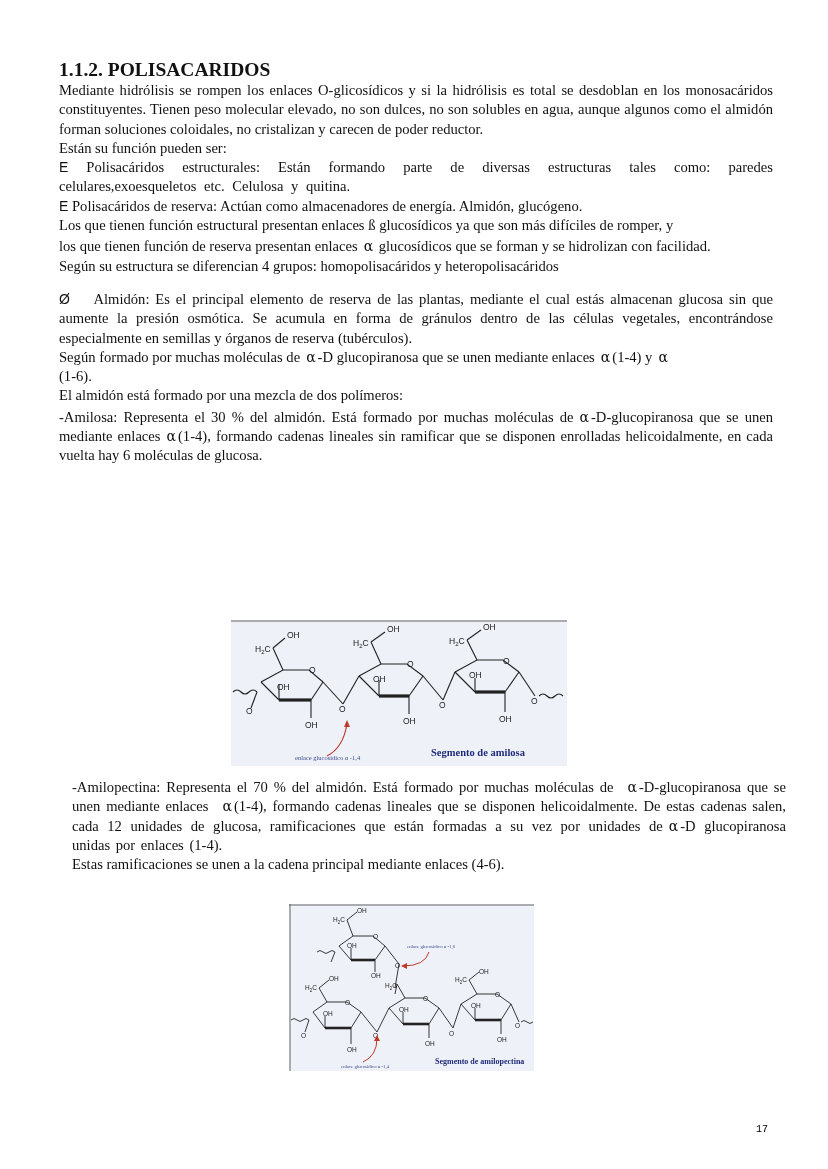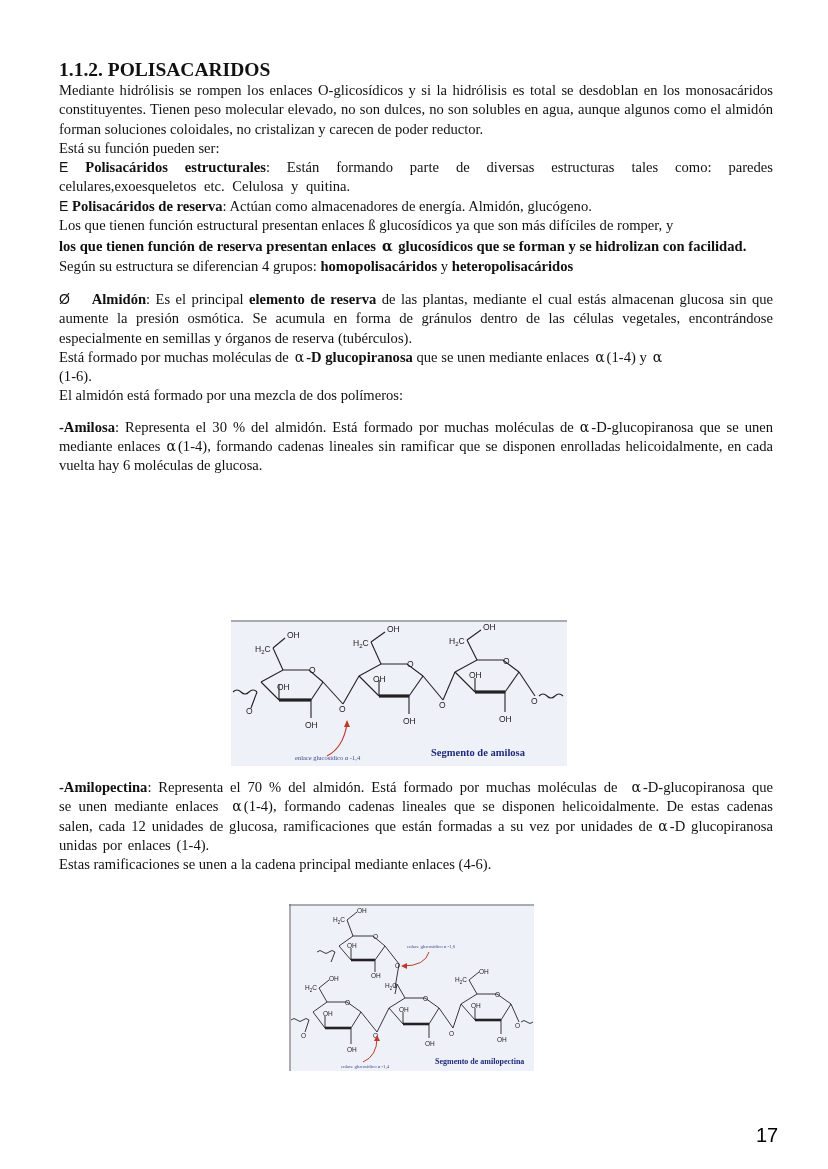--- a/index.html
+++ b/index.html
@@ -5,67 +5,67 @@
     html, body { margin: 0; padding: 0; background: #ffffff; }
     body { width: 828px; height: 1169px; position: relative; overflow: hidden;
       font-family: "Liberation Serif", "DejaVu Serif", serif; color: #111; }
     .page { position: absolute; left: 0; top: 0; width: 828px; height: 1169px; }
     .content { position: absolute; left: 59px; top: 59px; width: 714px; font-size: 14.6px; line-height: 19.3px; }
     h2 { font-family: "Liberation Serif", serif; font-weight: bold; font-size: 19.5px; margin: 0; line-height: 22px; }
     p { margin: 0; }
     .j { text-align: justify; text-align-last: left; }
     .bullet { font-family: "Liberation Sans", sans-serif; font-size: 14px; }
     .alpha { font-family: "DejaVu Serif", serif; font-size: 14px; padding: 0 2px 0 6px; }
-    b { font-weight: bold; }
+    b { font-weight: normal; }
     .gap { height: 14px; }
     .fig1 { position: absolute; left: 231px; top: 620px; width: 336px; height: 146px; }
     .fig2 { position: absolute; left: 289px; top: 904px; width: 245px; height: 167px; }
-    .pagenum { position: absolute; left: 756px; top: 1124px; font-family: Liberation Sans, sans-serif; font-size: 20px; color: #000000; }
+    .pagenum { position: absolute; left: 756px; top: 1124px; font-family: Liberation Mono, monospace; font-size: 10px; color: #000000; }
   </style>
 </head>
 <body>
 
 <div class="page">
   <div class="content">
 
     <h2>1.1.2. POLISACARIDOS</h2>
     <p class="j">Mediante hidrólisis se rompen los enlaces O-glicosídicos y si la hidrólisis es total se desdoblan en los monosacáridos constituyentes. Tienen peso molecular elevado, no son dulces, no son solubles en agua, aunque algunos como el almidón forman soluciones coloidales, no cristalizan y carecen de poder reductor.</p>
-    <p>Está su función pueden ser:</p>
+    <p>Están su función pueden ser:</p>
 
     <p class="j" style="word-spacing:4px;">
       <span class="bullet">E</span>
       <b>Polisacáridos estructurales</b><span>: Están formando parte de diversas estructuras tales como: paredes celulares,exoesqueletos etc. Celulosa y quitina.</span>
     </p>
     <p>
       <span class="bullet">E</span>
       <b>Polisacáridos de reserva</b><span>: Actúan como almacenadores de energía. Almidón, glucógeno.</span>
     </p>
 
     <p>Los que tienen función estructural presentan enlaces ß glucosídicos ya que son más difíciles de romper, y</p>
-    <p class="j" style="margin-top:2px;font-weight:bold;">
+    <p class="j" style="margin-top:2px;">
       <span>los que tienen función de reserva presentan enlaces</span><span class="alpha">α</span> <span>glucosídicos que se forman y se hidrolizan con facilidad.</span>
     </p>
     <p>
       <span>Según su estructura se diferencian 4 grupos: </span><b>homopolisacáridos</b><span> y </span><b>heteropolisacáridos</b>
     </p>
 
     <div class="gap"></div>
 
 
     <p class="j">
       <span class="bullet">Ø</span>&nbsp;&nbsp;&nbsp;&nbsp;<b>Almidón</b><span>: Es el principal </span><b>elemento de reserva</b><span> de las plantas, mediante el cual estás almacenan glucosa sin que aumente la presión osmótica. Se acumula en forma de gránulos dentro de las células vegetales, encontrándose especialmente en semillas y órganos de reserva (tubérculos).</span>
     </p>
 
     <p class="j">
-      <span>Está formado por muchas moléculas de</span><span class="alpha">α</span><b>-D glucopiranosa</b><span> que se unen mediante enlaces</span><span class="alpha">α</span><span>(1-4) y</span><span class="alpha">α</span><br><span>(1-6).</span>
+      <span>Según formado por muchas moléculas de</span><span class="alpha">α</span><b>-D glucopiranosa</b><span> que se unen mediante enlaces</span><span class="alpha">α</span><span>(1-4) y</span><span class="alpha">α</span><br><span>(1-6).</span>
     </p>
 
     <p>El almidón está formado por una mezcla de dos polímeros:</p>
 
-    <p class="j" style="margin-top:12px;">
+    <p class="j" style="margin-top:2px;">
       <b>-Amilosa</b><span>: Representa el 30 % del almidón. Está formado por muchas moléculas de</span><span class="alpha">α</span><span>-D-glucopiranosa que se unen mediante enlaces</span><span class="alpha">α</span><span>(1-4), formando cadenas lineales sin ramificar que se disponen enrolladas helicoidalmente, en cada vuelta hay 6 moléculas de glucosa.</span>
     </p>
   </div>
 
   <svg class="fig1" viewBox="0 0 336 146" xmlns="http://www.w3.org/2000/svg">
     <rect x="0" y="0" width="336" height="146" fill="#eef1f8"></rect>
     <line x1="0" y1="1" x2="336" y2="1" stroke="#666" stroke-width="1.2"></line>
     <g stroke="#222" stroke-width="1.1" fill="none">
 
       <path d="M2,72 q4,-4 8,0 q4,4 8,0 q4,-4 8,0"></path>
@@ -123,21 +123,21 @@
       <text x="238" y="58">OH</text>
       <text x="268" y="102">OH</text>
       <text x="300" y="84">O</text>
     </g>
     <path d="M96,136 Q112,128 116,104" stroke="#c0392b" stroke-width="1.2" fill="none"></path>
     <polygon points="116,100 113,107 119,107" fill="#c0392b"></polygon>
     <text x="64" y="140" font-family="Liberation Serif, serif" font-size="6.5" fill="#3d4a8a">enlace glucosídico α -1,4</text>
     <text x="200" y="136" font-family="Liberation Serif, serif" font-size="10.5" font-weight="bold" fill="#1f2a7a">Segmento de amilosa</text>
   </svg>
 
-  <div class="content" style="top:778px;">
+  <div class="content" style="top:778px;margin-left:13px;">
     <p class="j" style="word-spacing:2px;">
       <b>-Amilopectina</b><span>: Representa el 70 % del almidón. Está formado por muchas moléculas de</span><span class="alpha" style="padding-left:14px;">α</span><span>-D-glucopiranosa que se unen mediante enlaces</span><span class="alpha" style="padding-left:14px;">α</span><span>(1-4), formando cadenas lineales que se disponen helicoidalmente. De estas cadenas salen, cada 12 unidades de glucosa, ramificaciones que están formadas a su vez por unidades de</span><span class="alpha">α</span><span>-D glucopiranosa unidas por enlaces (1-4).</span>
     </p>
     <p>Estas ramificaciones se unen a la cadena principal mediante enlaces (4-6).</p>
   </div>
 
   <svg class="fig2" viewBox="0 0 245 167" xmlns="http://www.w3.org/2000/svg">
     <rect x="0" y="0" width="245" height="167" fill="#eef1f8"></rect>
     <line x1="0" y1="1" x2="245" y2="1" stroke="#666" stroke-width="1"></line>
     <line x1="1" y1="0" x2="1" y2="167" stroke="#666" stroke-width="1"></line>

